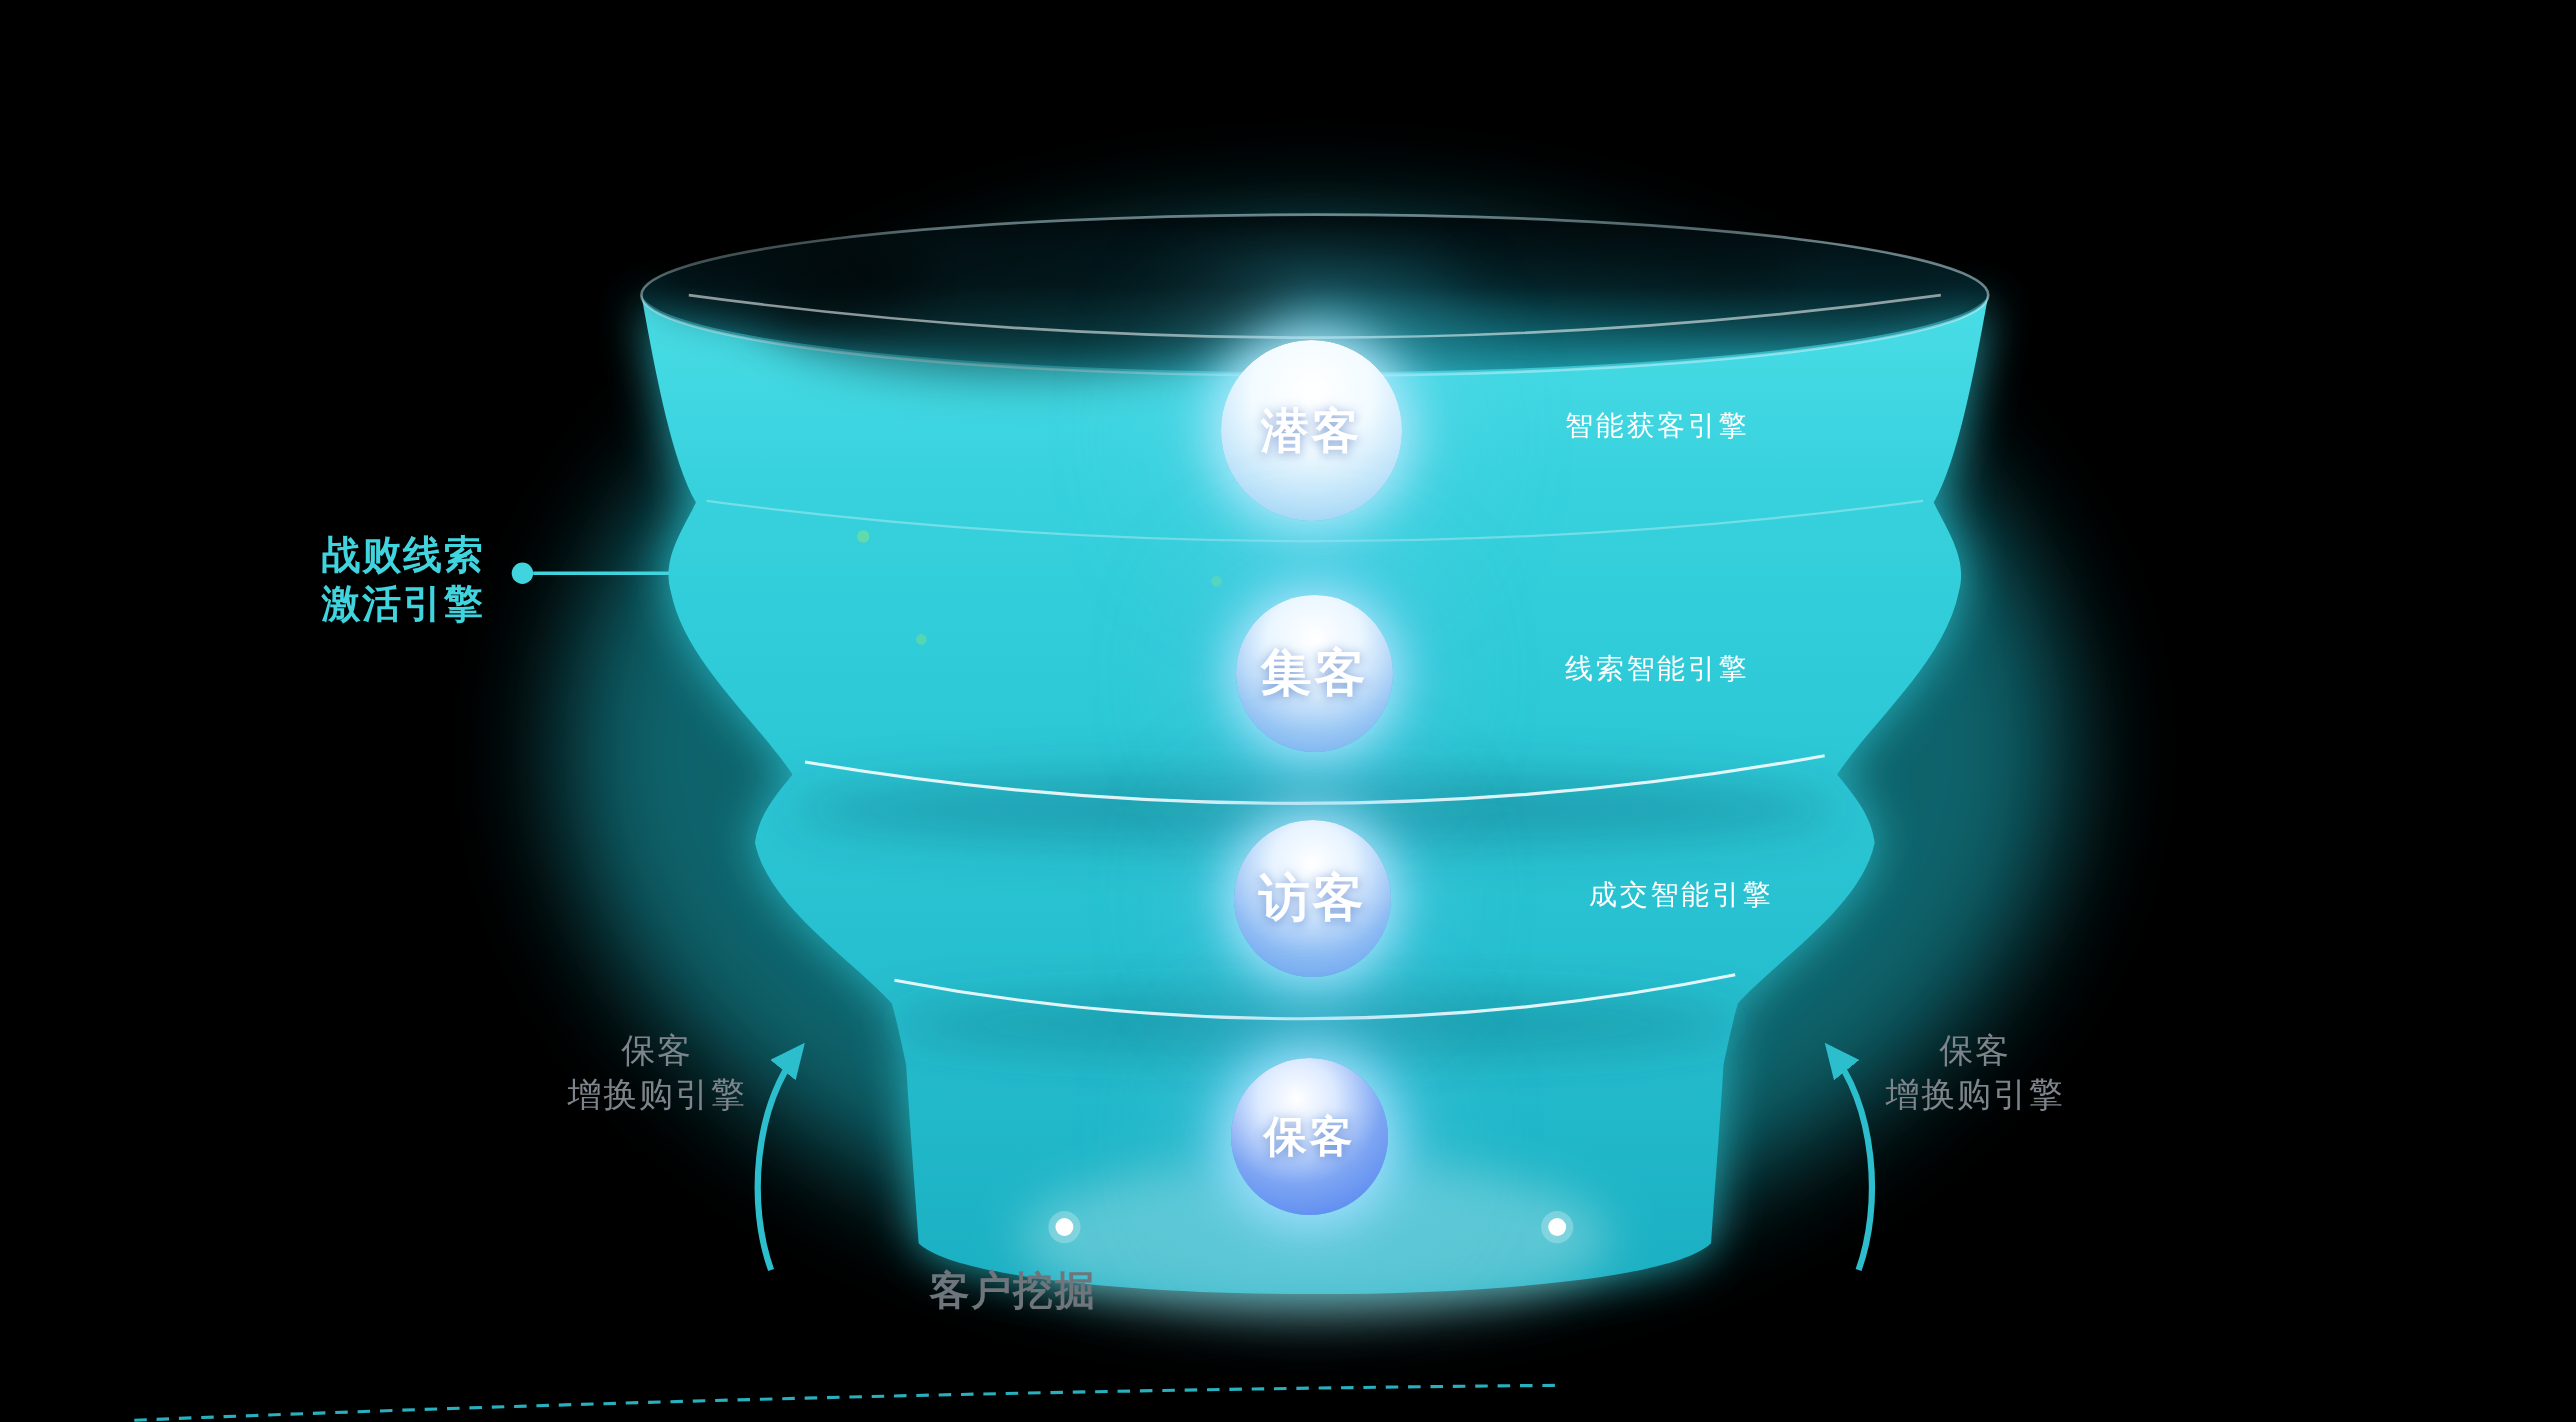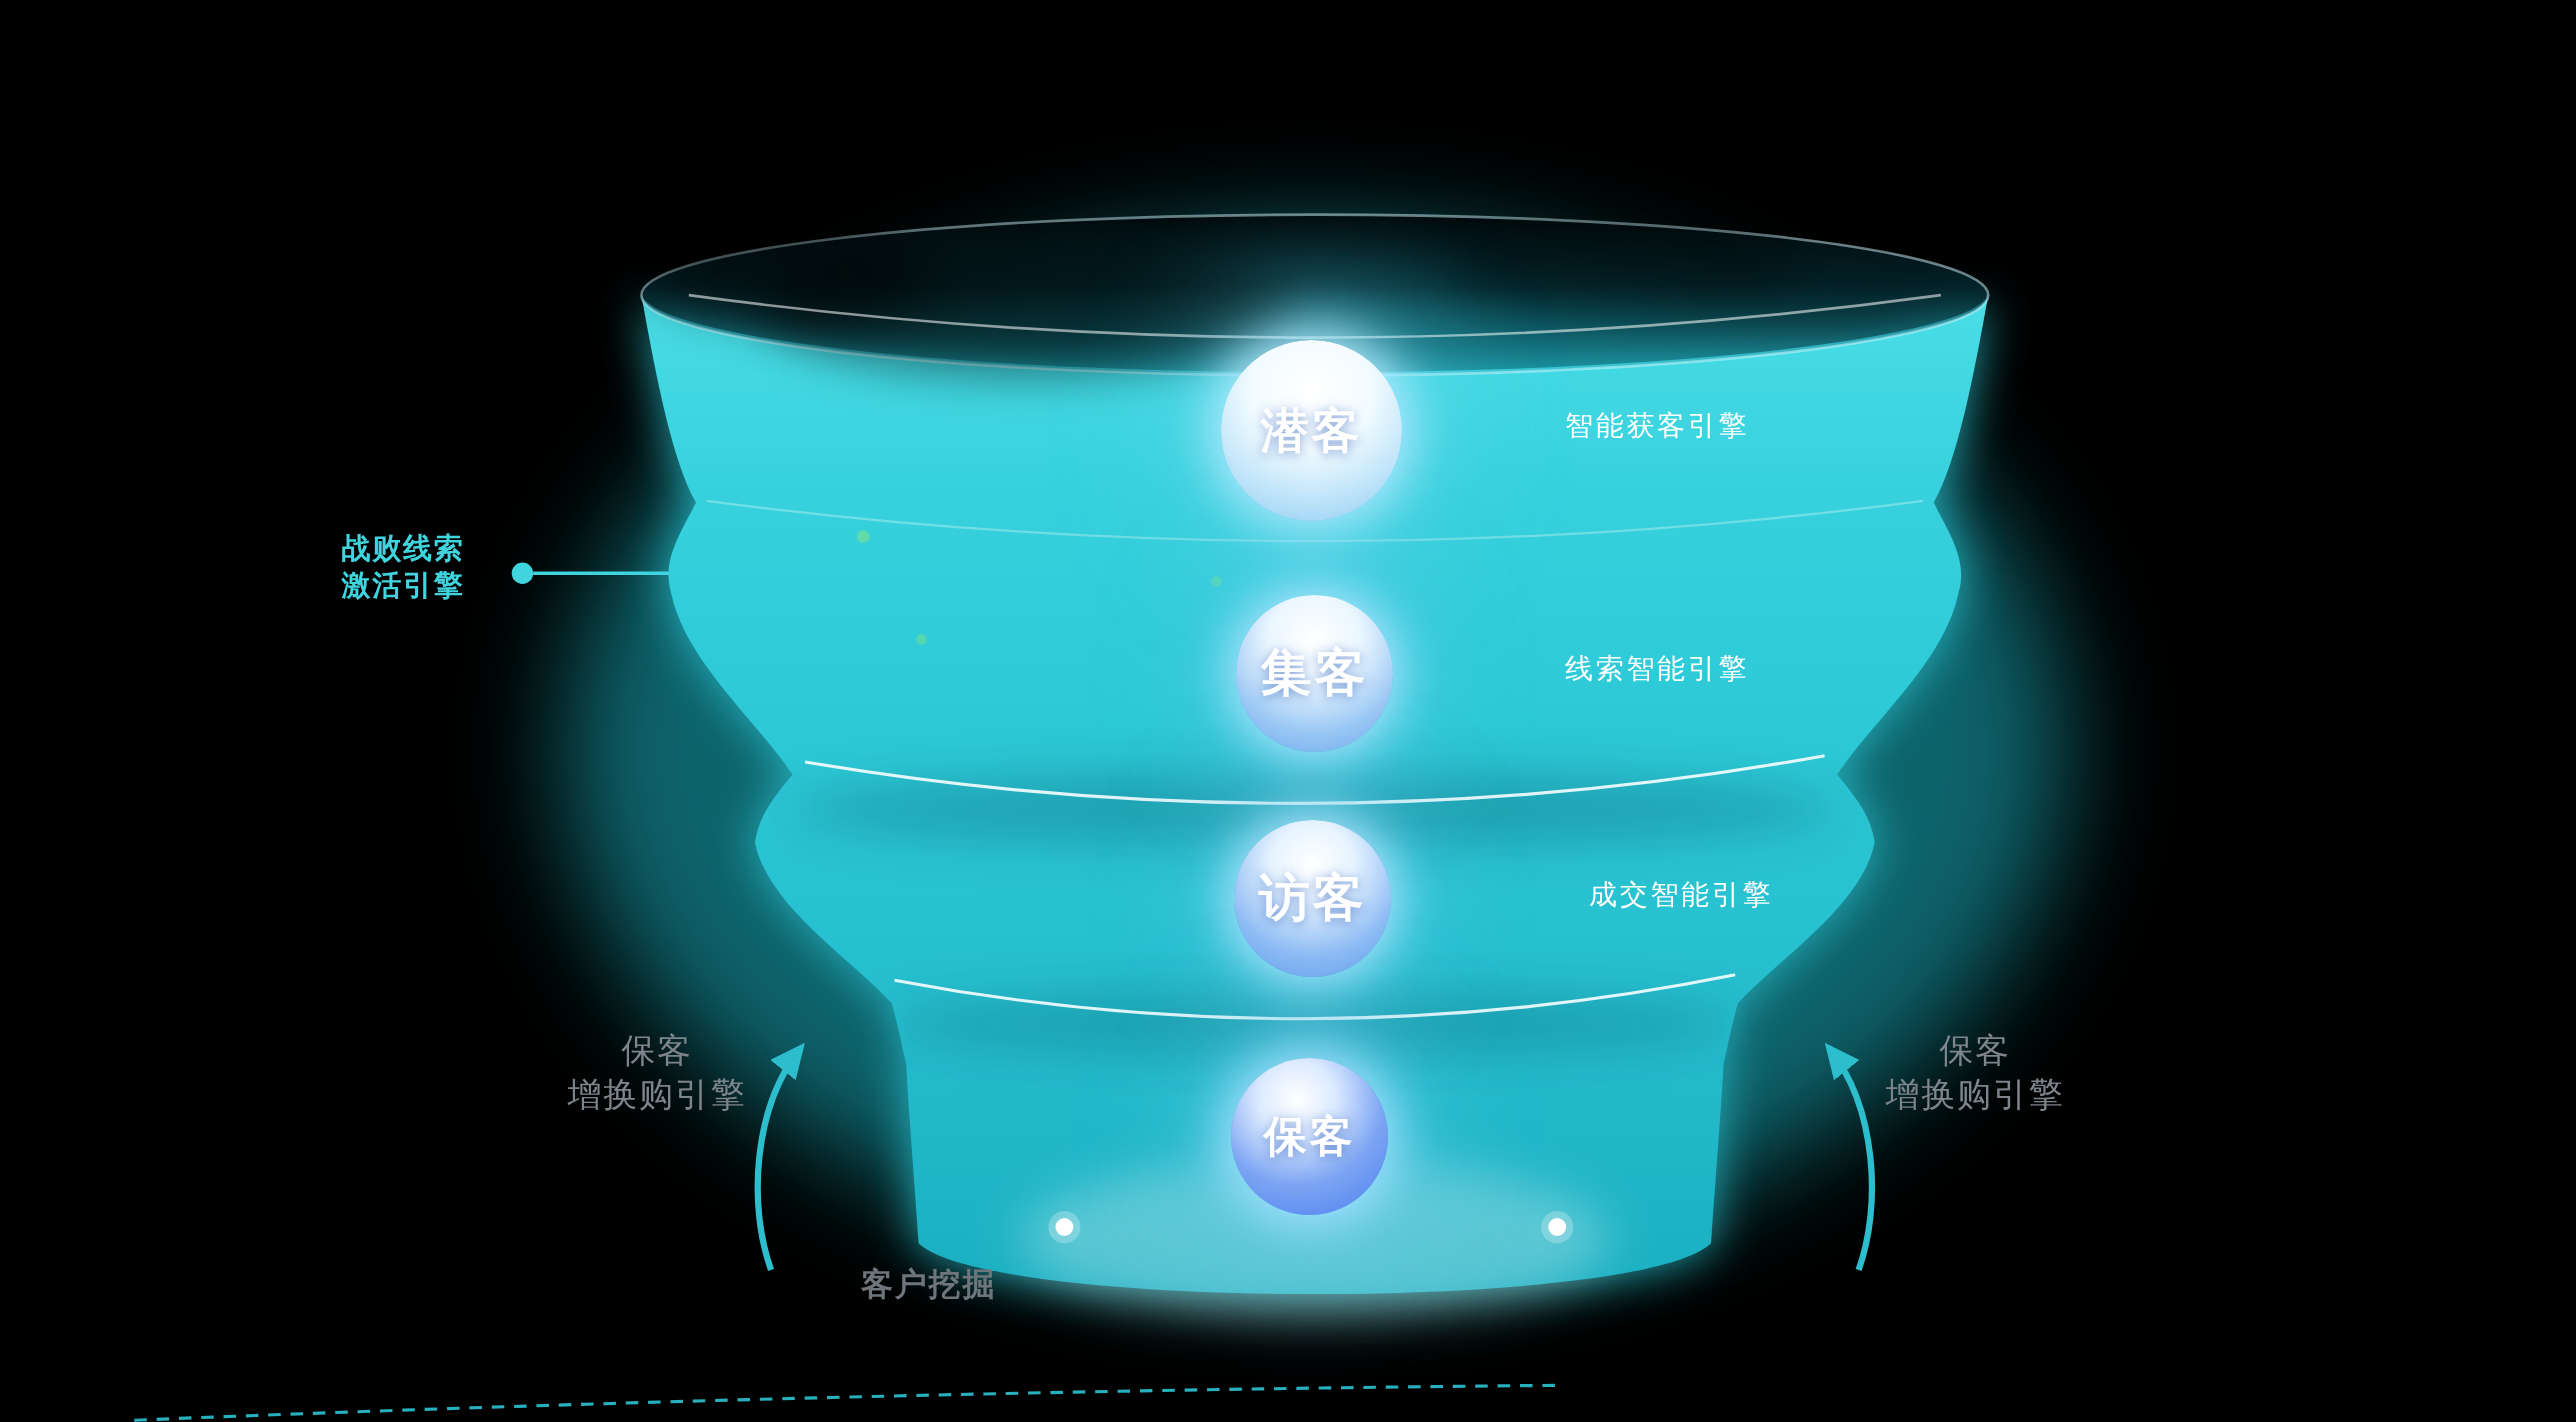--- a/index.html
+++ b/index.html
@@ -23,29 +23,29 @@
     background:radial-gradient(circle at 42% 26%, #ffffff 0%, #dceaff 26%, #7da5f3 58%, #4a7df0 100%);
     box-shadow:0 0 49px 10.7px rgba(170,225,255,.95),0 0 116px 27px rgba(110,205,240,.55);}
 
   .engine-label{position:absolute;z-index:4;color:#ffffff;font-size:28px;font-weight:500;
     letter-spacing:2.7px;white-space:nowrap;}
   .engine-1{left:1565px;top:407px;}
   .engine-2{left:1565px;top:650px;}
   .engine-3{left:1565px;top:876px;margin-left:24px;}
 
   .lost-lead{position:absolute;z-index:4;left:300px;top:530px;width:206px;text-align:center;
-    color:#3fd4de;font-size:29px;font-weight:700;line-height:1.26;letter-spacing:1.8px;}
+    color:#3fd4de;font-size:39px;font-weight:700;line-height:1.26;letter-spacing:1.8px;}
 
   .side-engine{position:absolute;z-index:4;width:322px;text-align:center;color:#7d848b;
     font-size:34px;font-weight:500;line-height:1.28;letter-spacing:1.8px;}
   .side-engine-left{left:496px;top:1029px;}
   .side-engine-right{left:1814px;top:1029px;}
 
-  .bottom-label{position:absolute;z-index:4;width:304px;color:#6e767c;
-    font-size:32px;font-weight:700;letter-spacing:1.8px;}
+  .bottom-label{position:absolute;z-index:4;width:304px;text-align:center;color:#6e767c;
+    font-size:40px;font-weight:700;letter-spacing:1.8px;}
   .bottom-label-1{left:861px;top:1263px;}
   .bottom-label-2{left:1462px;top:1263px;}
 </style>
 </head>
 <body>
 
 <div id="stage-root">
 
   <svg id="funnel-svg" width="2576" height="1422" viewBox="0 0 2880 1590">
     <defs>

